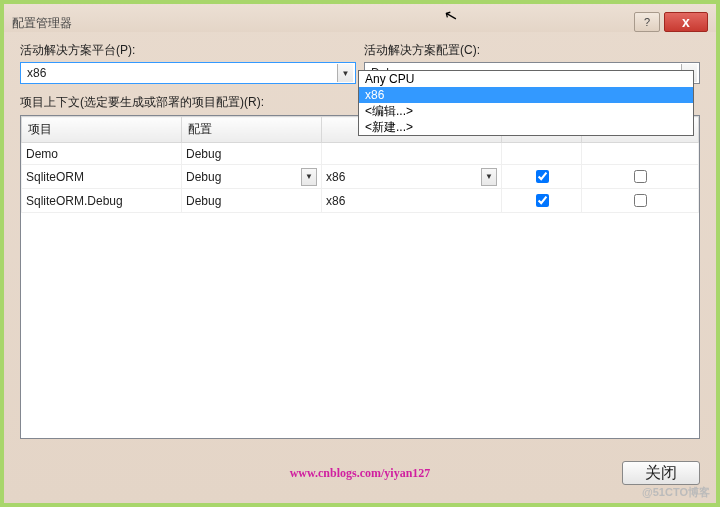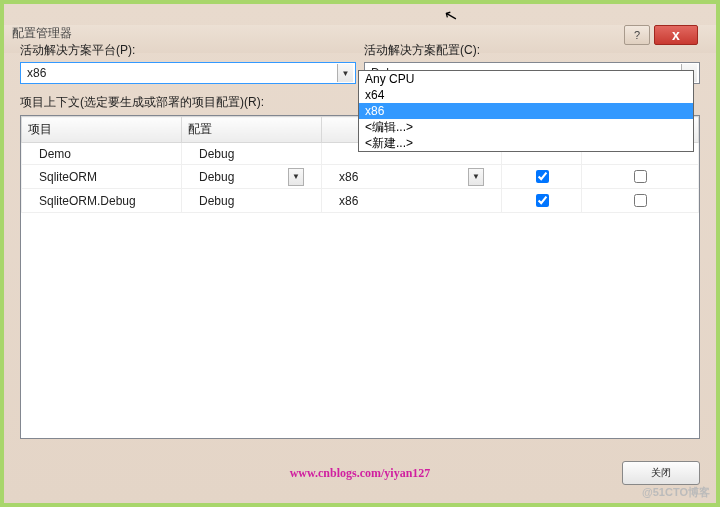--- a/index.html
+++ b/index.html
@@ -6,23 +6,23 @@
   body { margin: 0; background: #f0f0f0; }
   .window {
     width: 720px; height: 507px;
     border: 4px solid #a8d66b;
     background: linear-gradient(#e8dacd, #e4d5c7);
     position: relative;
   }
   .titlebar {
     height: 28px;
     background: linear-gradient(#ece0d4, #e4d5c7);
-    display: flex; align-items: flex-start;
-    padding: 0 18px 0 8px;
-    font-size: 12px; color: #444; margin-top: 21px;
+    display: flex; align-items: flex-end;
+    padding: 0 8px 0 8px;
+    font-size: 12px; color: #444;
   }
   .titlebar .spacer { flex: 1; }
   .titlebar .btn {
     width: 44px; height: 20px;
     display: flex; align-items: center; justify-content: center;
     border: 1px solid #a89a8c;
     background: linear-gradient(#f2e8de,#e0d0c0);
     font-size: 10px; font-family: monospace;
     border-radius: 2px;
     margin-left: 2px;
@@ -88,21 +88,21 @@
   .grid th {
     text-align: left;
     background: linear-gradient(#fdfdfd,#ececec);
     border: 1px solid #d8d8d8;
     padding: 4px 6px;
     font-weight: normal;
     height: 22px;
   }
   .grid td {
     border: 1px solid #efefef;
-    padding: 2px 17px;
+    padding: 2px 4px;
     height: 22px;
     vertical-align: middle;
   }
   .cell-dd {
     display: flex; align-items: center;
   }
   .cell-dd .val { flex: 1; }
   .cell-dd .mini-arrow {
     width: 16px; height: 18px;
     border: 1px solid #b0b0b0;
@@ -121,21 +121,21 @@
     position: absolute; left: 0; right: 0; text-align: center;
     font-family: "SimSun","宋体",serif;
     font-size: 12px; font-weight: bold; color: #d020a0;
     pointer-events: none;
   }
   .btn-close {
     width: 78px; height: 24px;
     border: 1px solid #888;
     background: linear-gradient(#fdfdfd,#e5e5e5);
     border-radius: 3px;
-    font-size: 10px;
+    font-size: 16px;
     display: flex; align-items: center; justify-content: center;
   }
   .corner-mark {
     position: absolute; right: 6px; bottom: 3px;
     color: #bbb; font-size: 11px; pointer-events: none; font-weight: bold;
   }
   .cursor {
     position: absolute; top: 2px; left: 440px;
     font-size: 16px; color: #000; pointer-events: none;
     transform: rotate(-15deg);
@@ -247,20 +247,19 @@
       <span class="watermark">www.cnblogs.com/yiyan127</span>
       <div class="btn-close">
         <span>关闭</span>
       </div>
     </div>
 
   </div>
 
   <div class="dd-list" id="dd-list">
       <div class="opt">Any CPU</div>
-      <div class="opt">x64</div>
       <div class="opt sel">x86</div>
       <div class="opt">&lt;编辑...&gt;</div>
       <div class="opt">&lt;新建...&gt;</div>
     </div>
 
   <span class="corner-mark">@51CTO博客</span>
 </div>
 
 </body></html>

